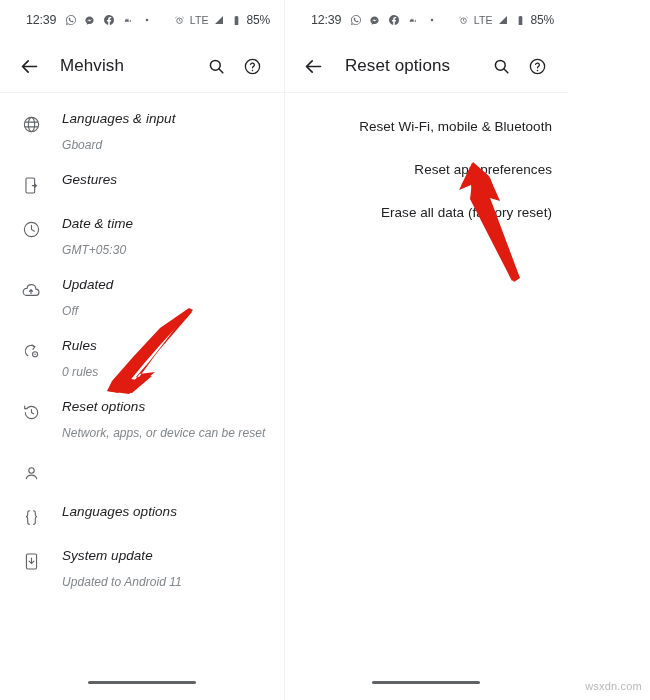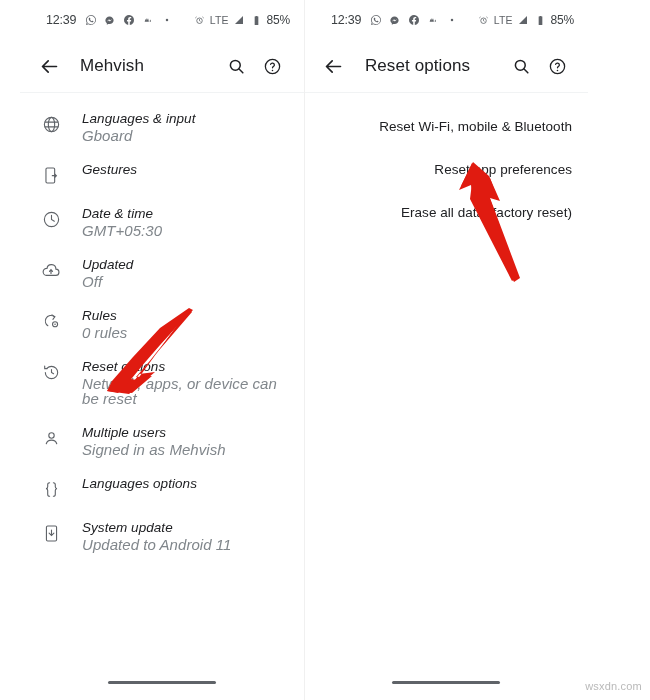--- a/index.html
+++ b/index.html
@@ -11,21 +11,20 @@
     width: 650px;
     height: 700px;
     font-family: "Liberation Sans", sans-serif;
     position: relative;
     overflow: hidden;
   }
   .screens {
     display: flex;
     width: 568px;
     height: 700px;
-    padding-left: 20px;
   }
   .phone {
     width: 325px;
     height: 700px;
     position: relative;
     background: #ffffff;
     box-sizing: border-box;
   }
   .phone.right {
     border-left: 1px solid #f0f0f0;
@@ -151,24 +150,24 @@
     flex-direction: column;
     justify-content: center;
   }
   .setting-title {
     font-size: 13.5px;
     color: #202124;
     line-height: 17px;
     letter-spacing: 0.05px;
   }
   .setting-sub {
-    font-size: 15px;
+    font-size: 12px;
     color: #80868b;
     line-height: 15px;
-    margin-top: 1px;
+    margin-top: 11px;
     letter-spacing: 0.05px;
   }
 
   
   .reset-list {
     padding-top: 12px;
     text-align: right;
   }
   .reset-row {
     padding: 12px 16px 12px 60px;
@@ -378,24 +377,20 @@
         </span>
       </div>
 
       <div class="setting-row">
         <span class="setting-icon">
           <svg viewBox="0 0 24 24" width="19" height="19">
               <circle cx="12" cy="8.2" r="3.4" fill="none" stroke="currentColor" stroke-width="1.4"></circle>
               <path fill="none" stroke="currentColor" stroke-width="1.4" stroke-linecap="round" d="M5.4 18.6c.9-3 3.5-4.6 6.6-4.6s5.7 1.6 6.6 4.6"></path>
             </svg>
         </span>
-        <span class="setting-texts">
-          <span class="setting-title">Multiple users</span>
-          <span class="setting-sub">Signed in as Mehvish</span>
-        </span>
       </div>
 
       <div class="setting-row">
         <span class="setting-icon">
           <svg viewBox="0 0 24 24" width="19" height="19">
               <path fill="none" stroke="currentColor" stroke-width="1.4" stroke-linecap="round" d="M9.6 3.5c-2 0-2.4 1-2.4 2.6v2.4c0 1.6-.8 2.4-2.2 2.4 1.4 0 2.2.8 2.2 2.4V18c0 1.6.4 2.6 2.4 2.6M14.4 3.5c2 0 2.4 1 2.4 2.6v2.4c0 1.6.8 2.4 2.2 2.4-1.4 0-2.2.8-2.2 2.4V18c0 1.6-.4 2.6-2.4 2.6"></path>
             </svg>
         </span>
         <span class="setting-texts">
           <span class="setting-title">Languages options</span>

